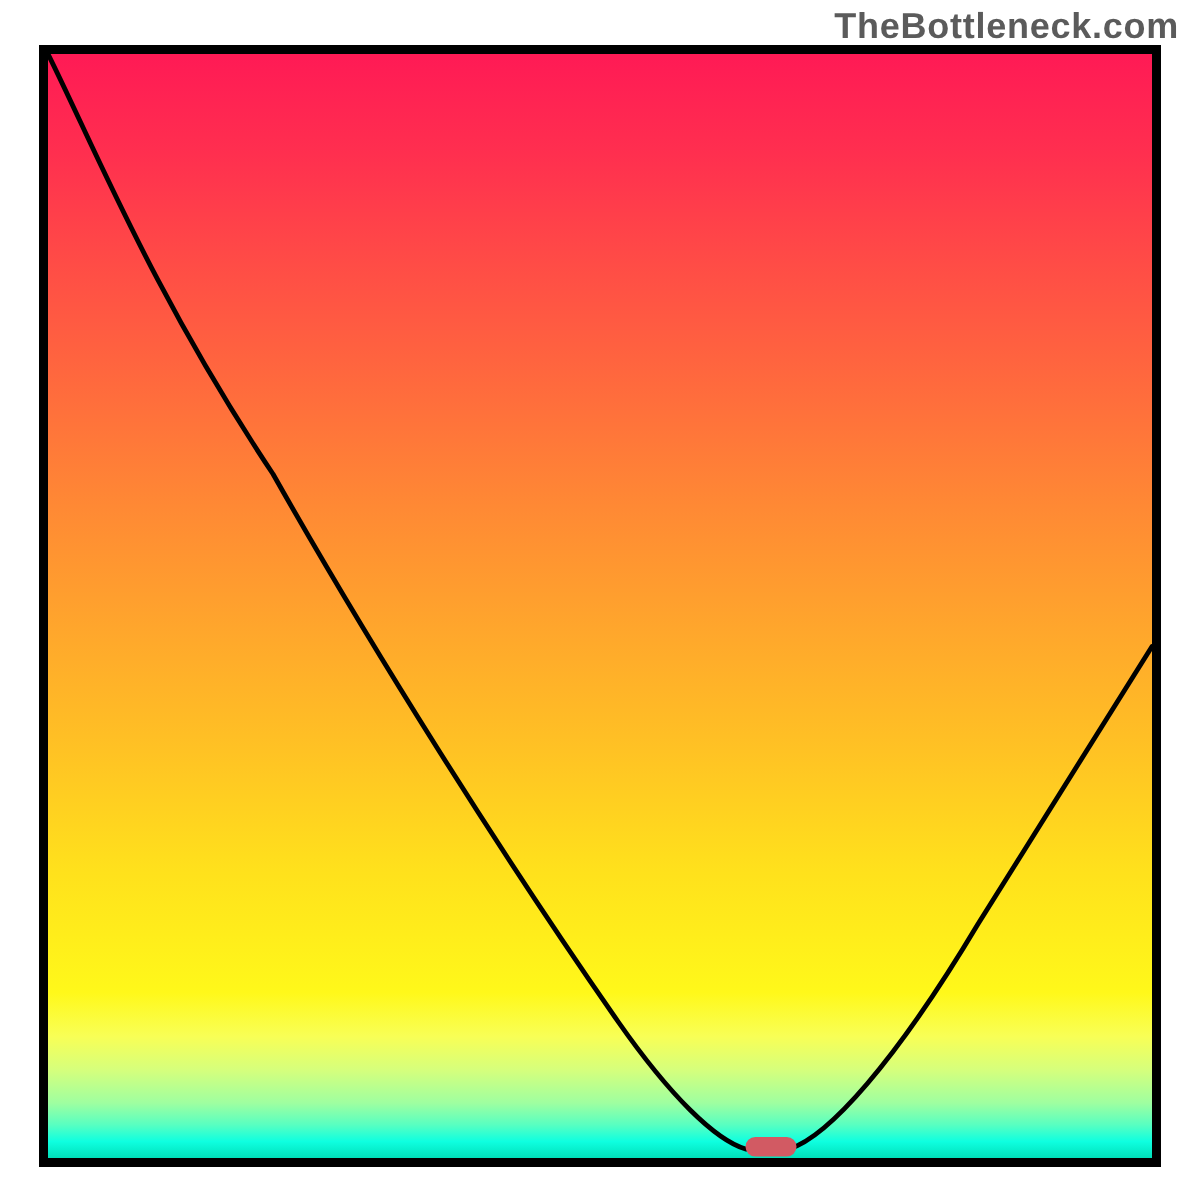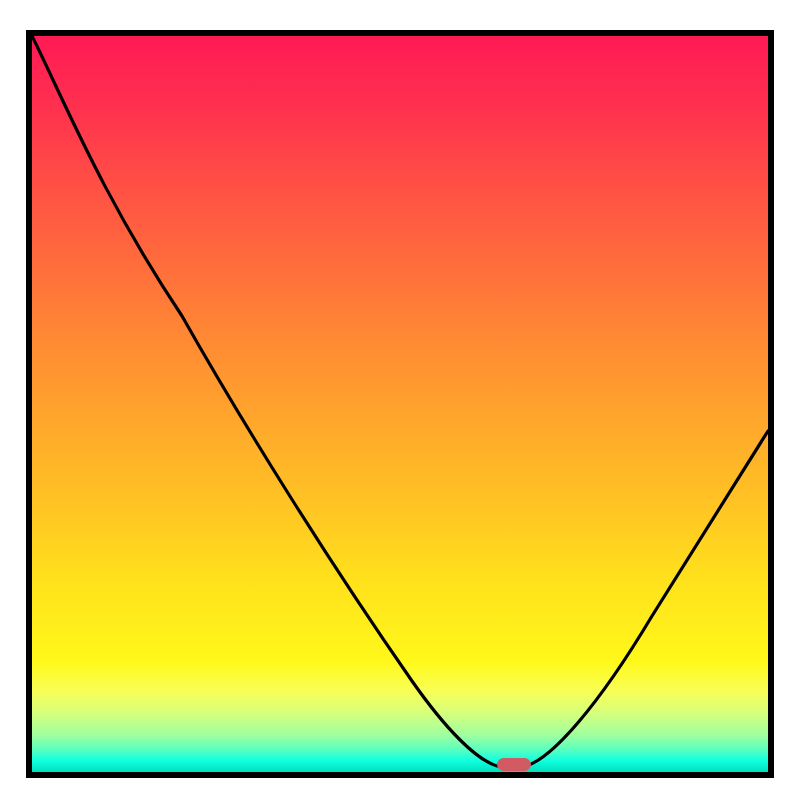--- a/index.html
+++ b/index.html
@@ -81,20 +81,21 @@
   .marker {
     fill: #d25a63;
     stroke: none;
   }
 </style>
 </head>
 <body>
 
 <div class="outer">
 
+  <div class="watermark">TheBottleneck.com</div>
 
   <div class="frame">
     <div class="gradient-fill"></div>
 
     <svg class="overlay" viewBox="0 0 736 736" preserveAspectRatio="none">
 
       <path class="curve" d="M 0 0
                C 30 60, 70 160, 150 280
                C 215 395, 300 530, 380 645
                C 415 695, 445 724, 465 730

